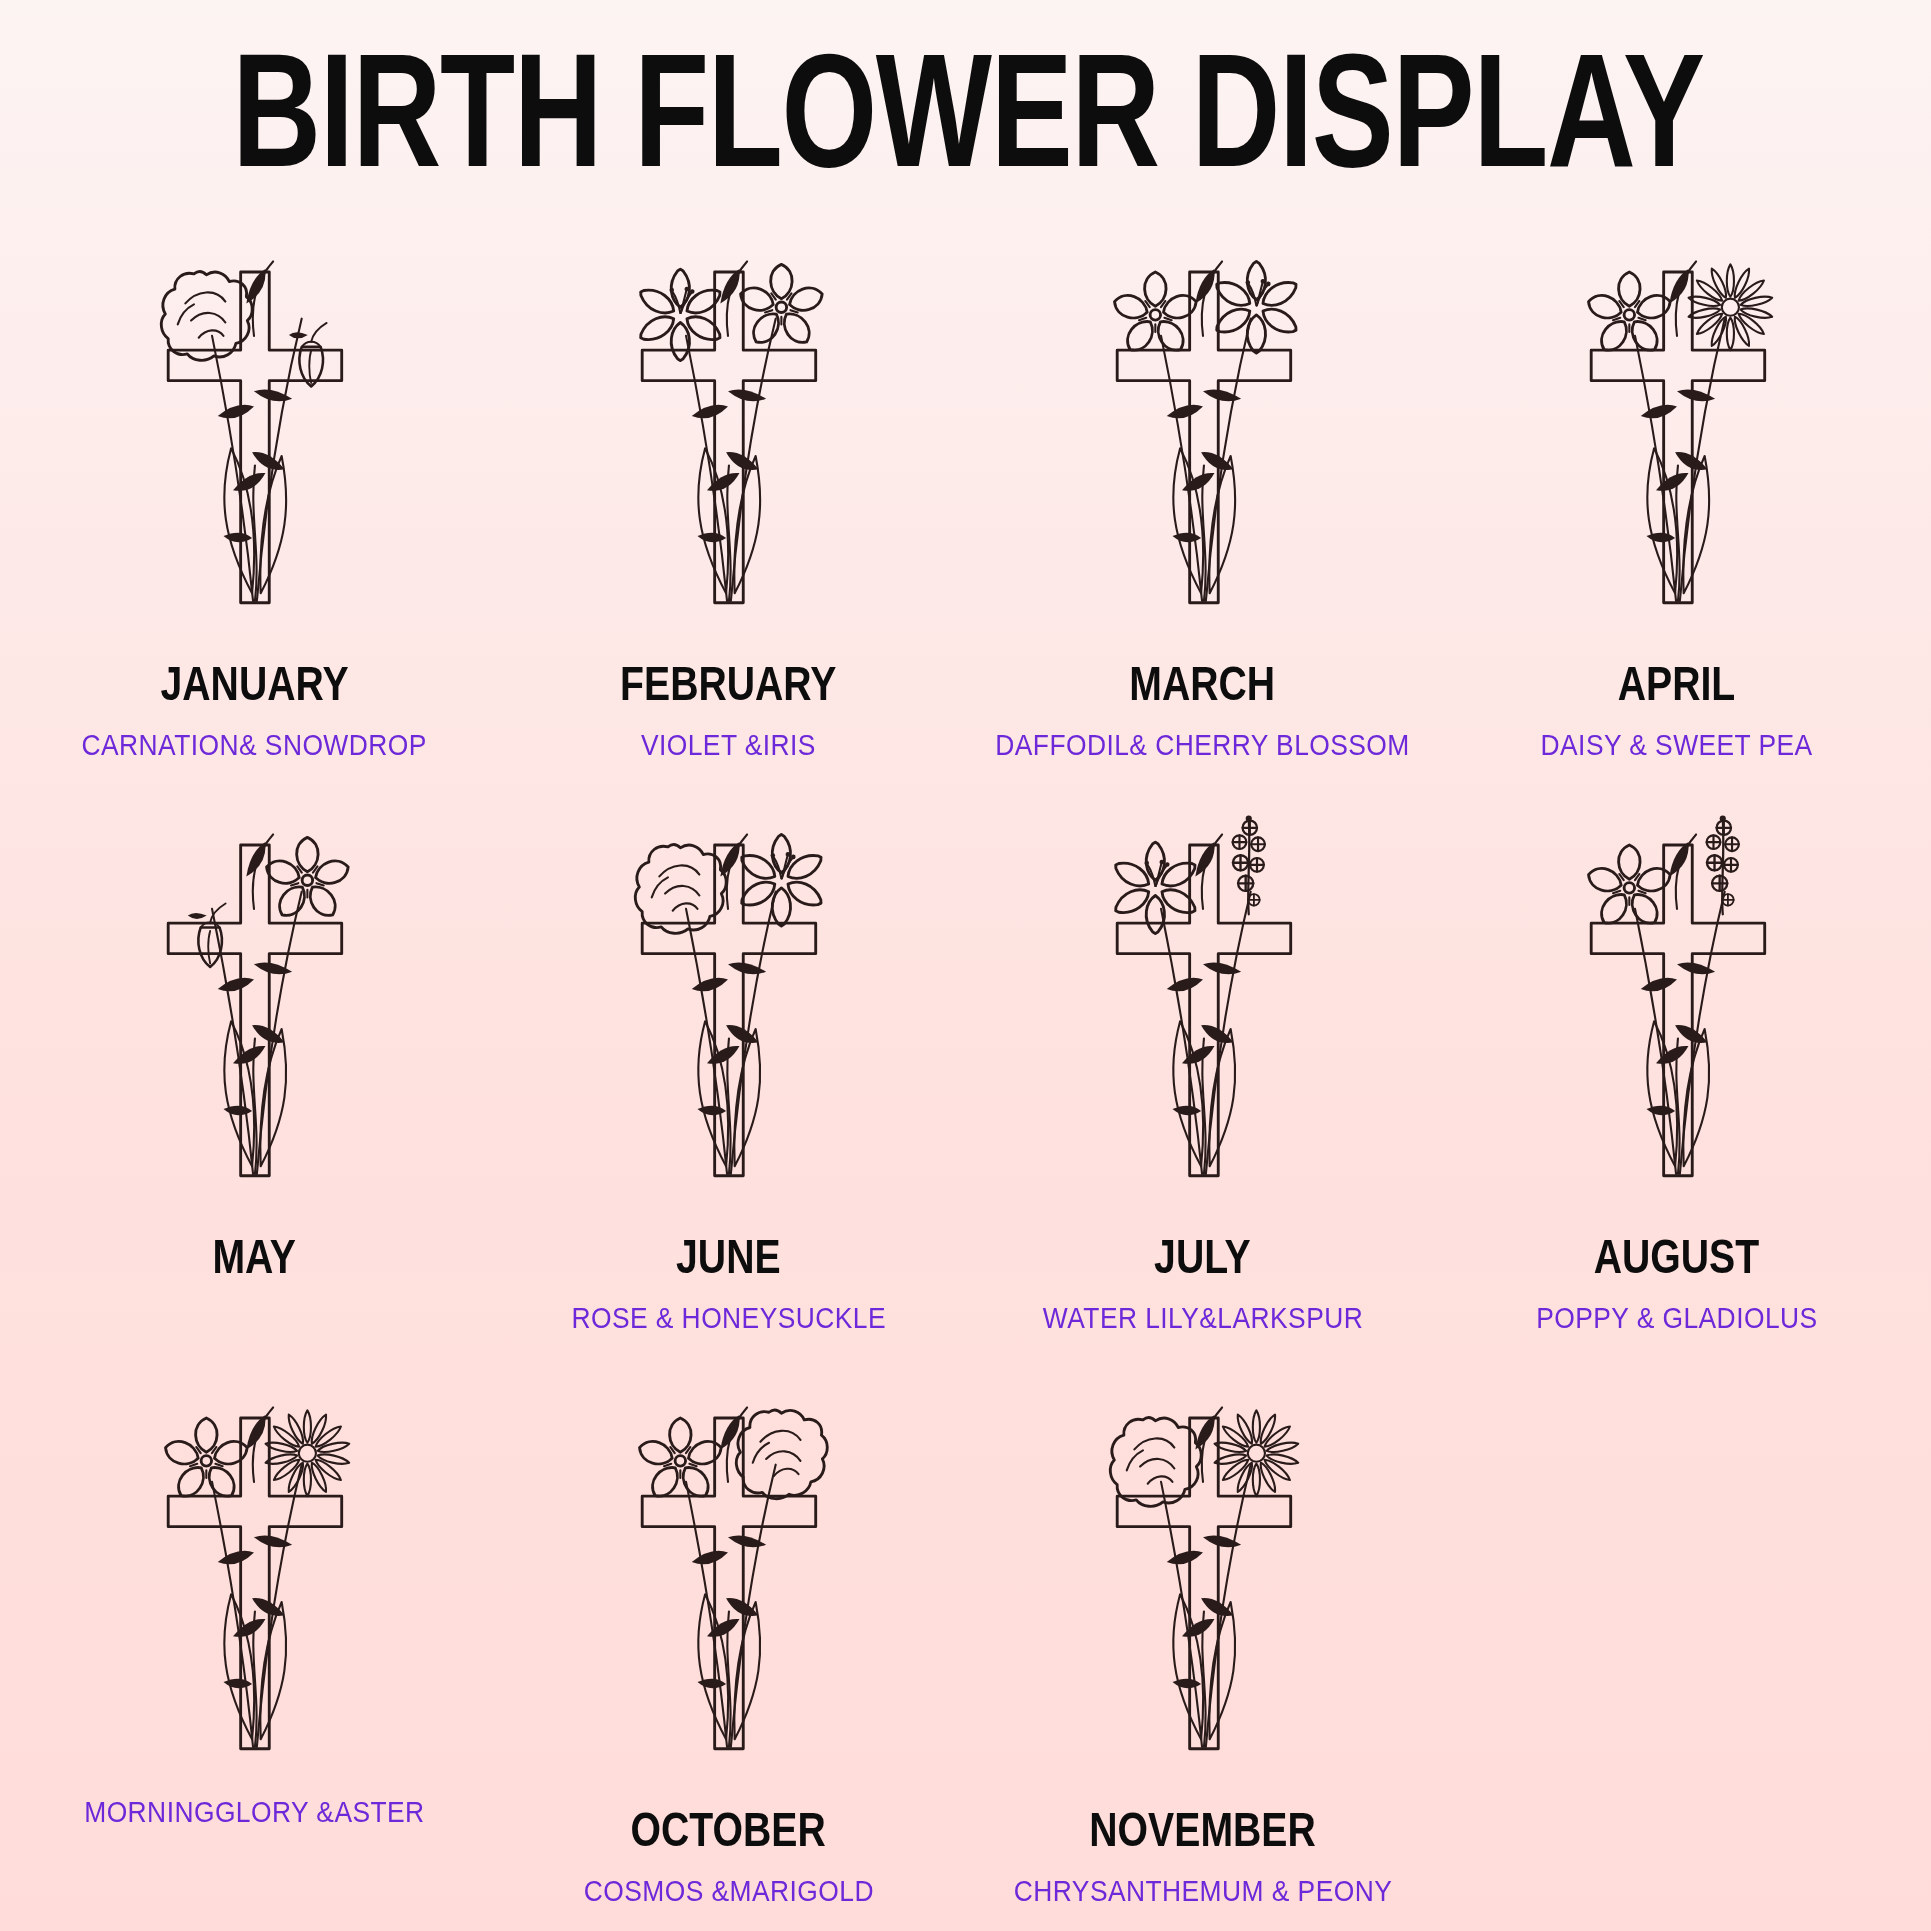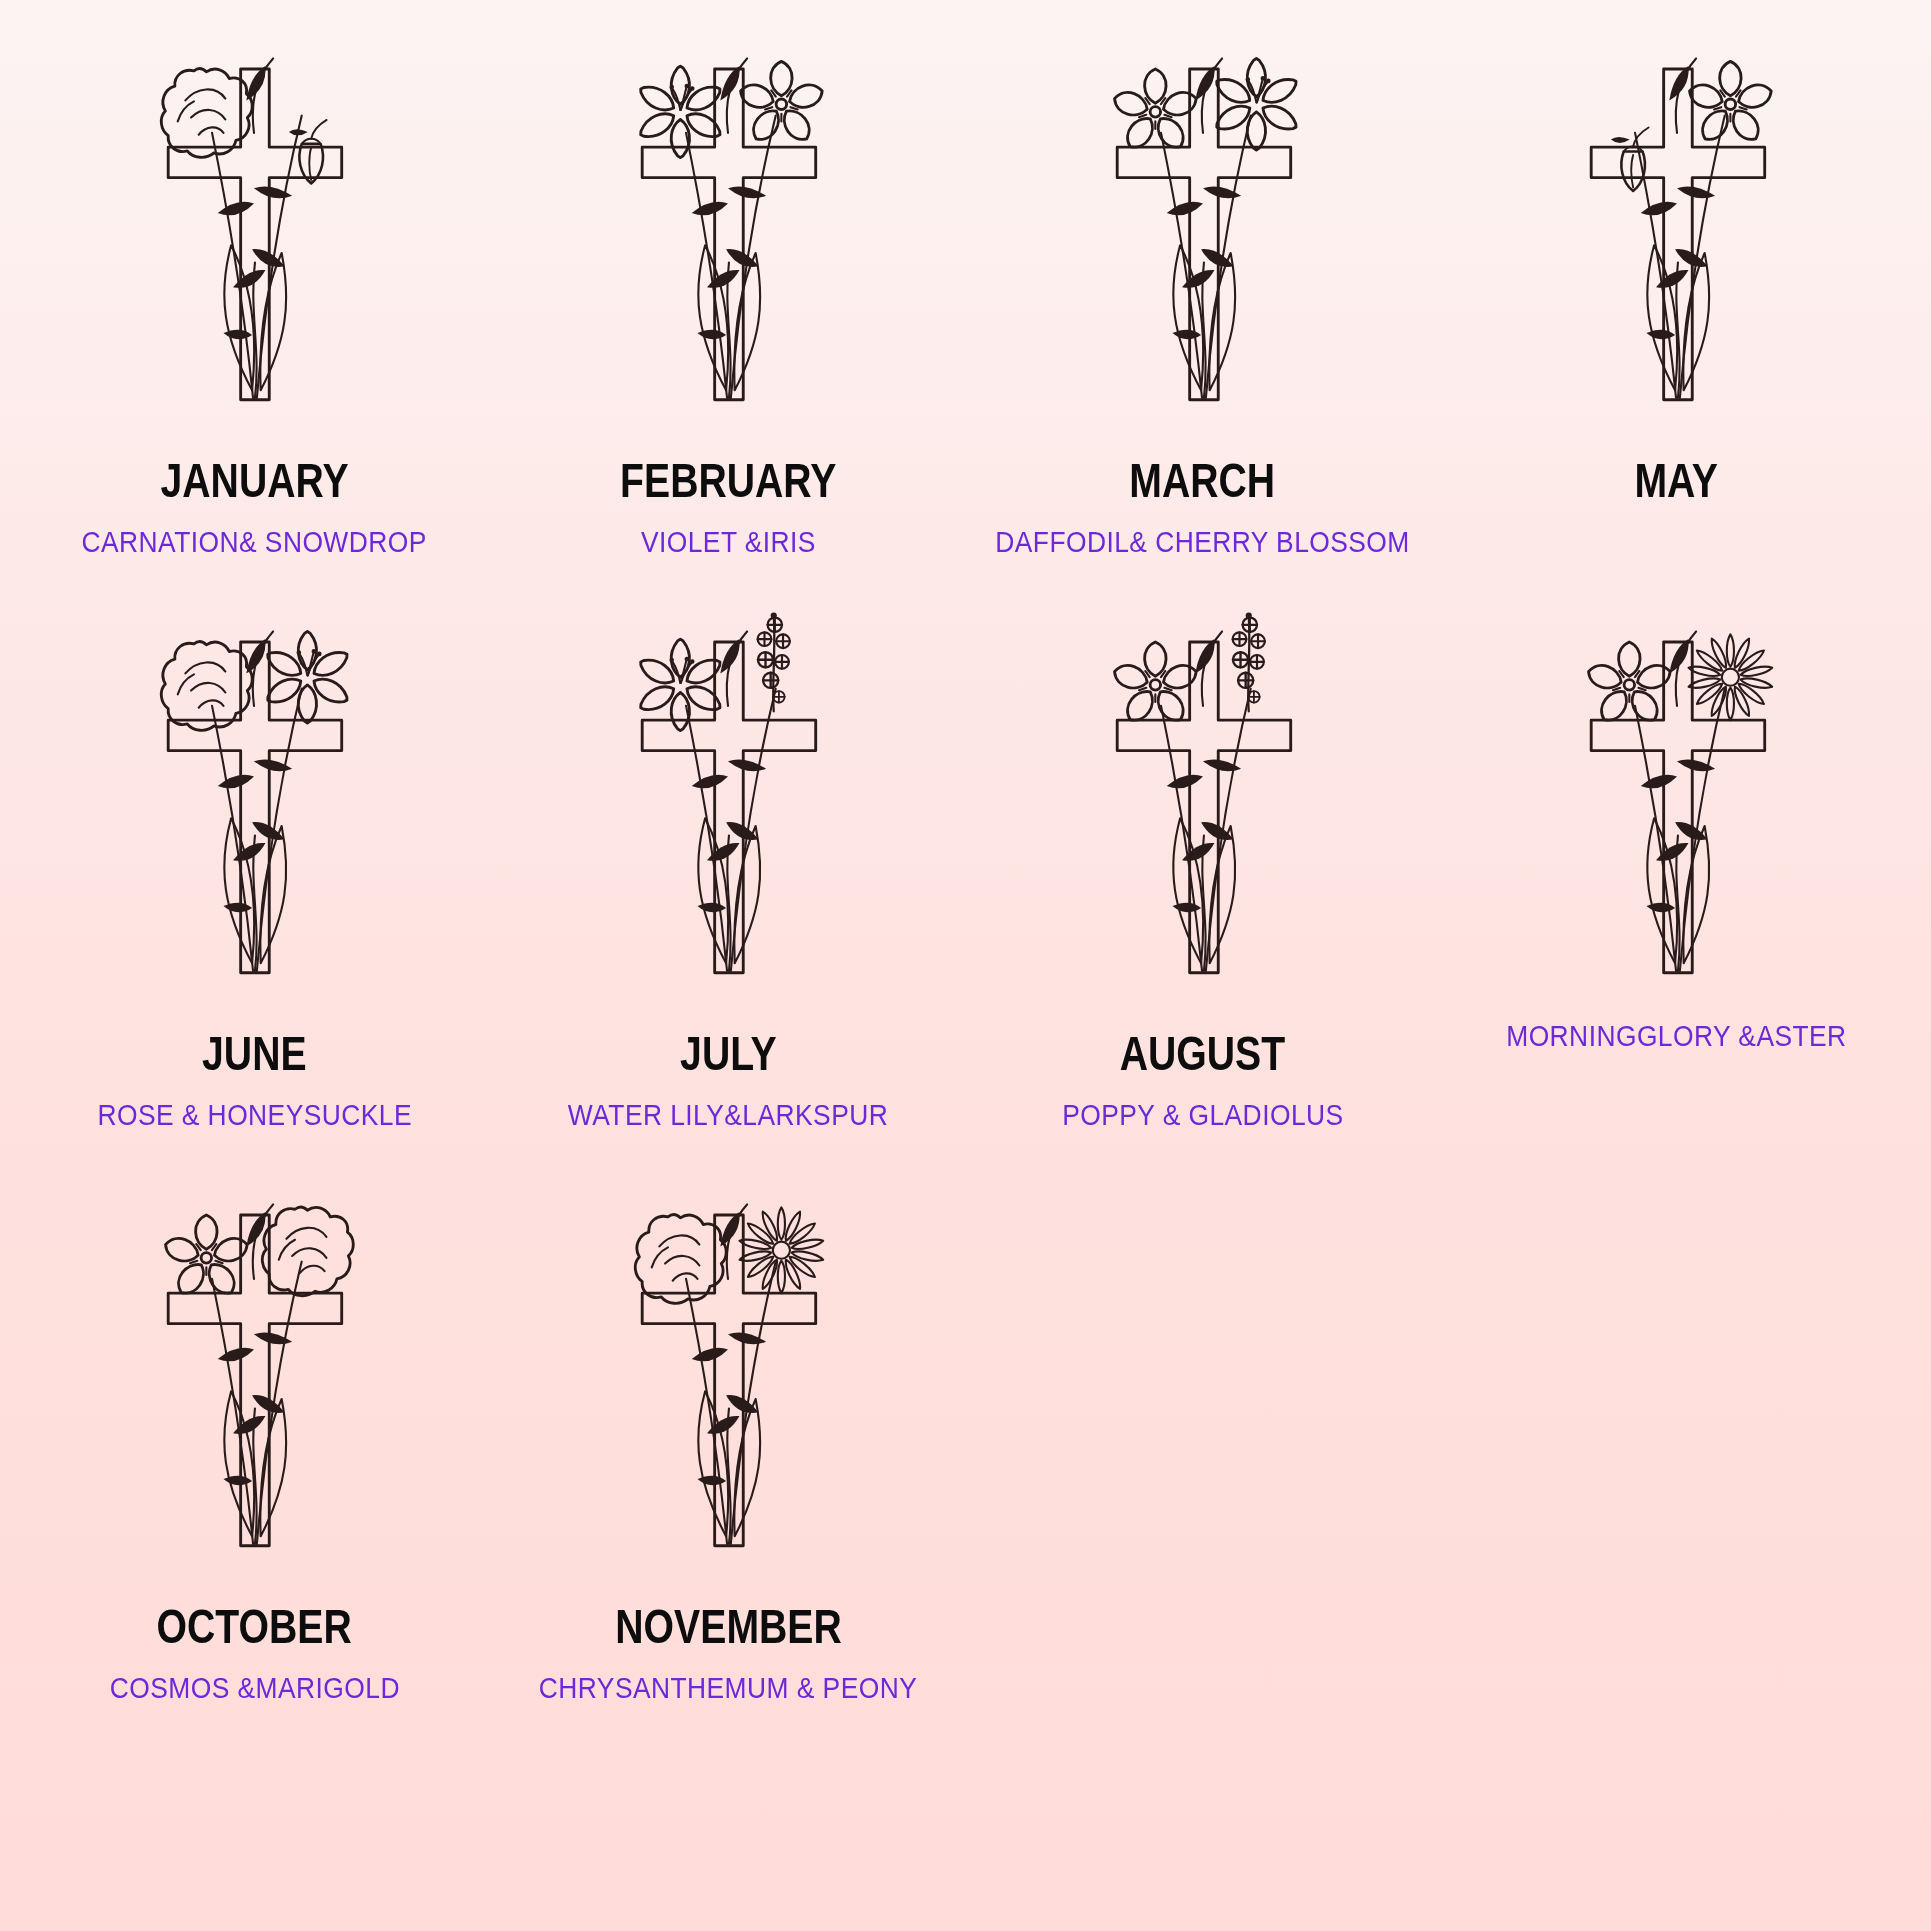--- a/index.html
+++ b/index.html
@@ -147,20 +147,23 @@
         </g>
       <g transform="translate(5 32) scale(.8)">
           <circle r="7"></circle>
           <path d="M0 -7 V7 M-7 0 H7"></path>
         </g>
     </g>
   </defs>
 </svg>
 
 <div class="poster">
+  <div class="title-wrap">
+    <h1><span class="cond76">BIRTH FLOWER DISPLAY</span></h1>
+  </div>
   <div class="months-grid">
   <div class="month-card">
         <svg viewBox="0 0 300 430" class="art cross-svg">
           <use href="#g-cross"></use>
           <use href="#g-stems"></use>
           <use href="#g-ruffle" transform="translate(100 100) scale(1)"></use>
           <use href="#g-bell" transform="translate(210 148) scale(0.9)"></use>
         </svg>
     <h2 class="month-name"><span class="cond80">JANUARY</span></h2>
     <div class="month-flowers"><span class="cond88">CARNATION&amp; SNOWDROP</span></div>
@@ -181,20 +184,30 @@
         <svg viewBox="0 0 300 430" class="art cross-svg">
           <use href="#g-cross"></use>
           <use href="#g-stems"></use>
           <use href="#g-open5" transform="translate(100 100) scale(1)"></use>
           <use href="#g-trumpet" transform="translate(206 92) scale(1)"></use>
         </svg>
     <h2 class="month-name"><span class="cond80">MARCH</span></h2>
     <div class="month-flowers"><span class="cond88">DAFFODIL&amp; CHERRY BLOSSOM</span></div>
   </div>
 
+  <div class="month-card">
+        <svg viewBox="0 0 300 430" class="art cross-svg">
+          <use href="#g-cross"></use>
+          <use href="#g-stems"></use>
+          <use href="#g-open5" transform="translate(100 100) scale(1)"></use>
+          <use href="#g-daisy" transform="translate(206 92) scale(1)"></use>
+        </svg>
+    <h2 class="month-name"><span class="cond80">APRIL</span></h2>
+    <div class="month-flowers"><span class="cond88">DAISY &amp; SWEET PEA</span></div>
+  </div>
 
   <div class="month-card">
         <svg viewBox="0 0 300 430" class="art cross-svg">
           <use href="#g-cross"></use>
           <use href="#g-stems"></use>
           <use href="#g-bell" transform="translate(104 156) scale(0.9)"></use>
           <use href="#g-open5" transform="translate(206 92) scale(1)"></use>
         </svg>
     <h2 class="month-name"><span class="cond80">MAY</span></h2>
   </div>

